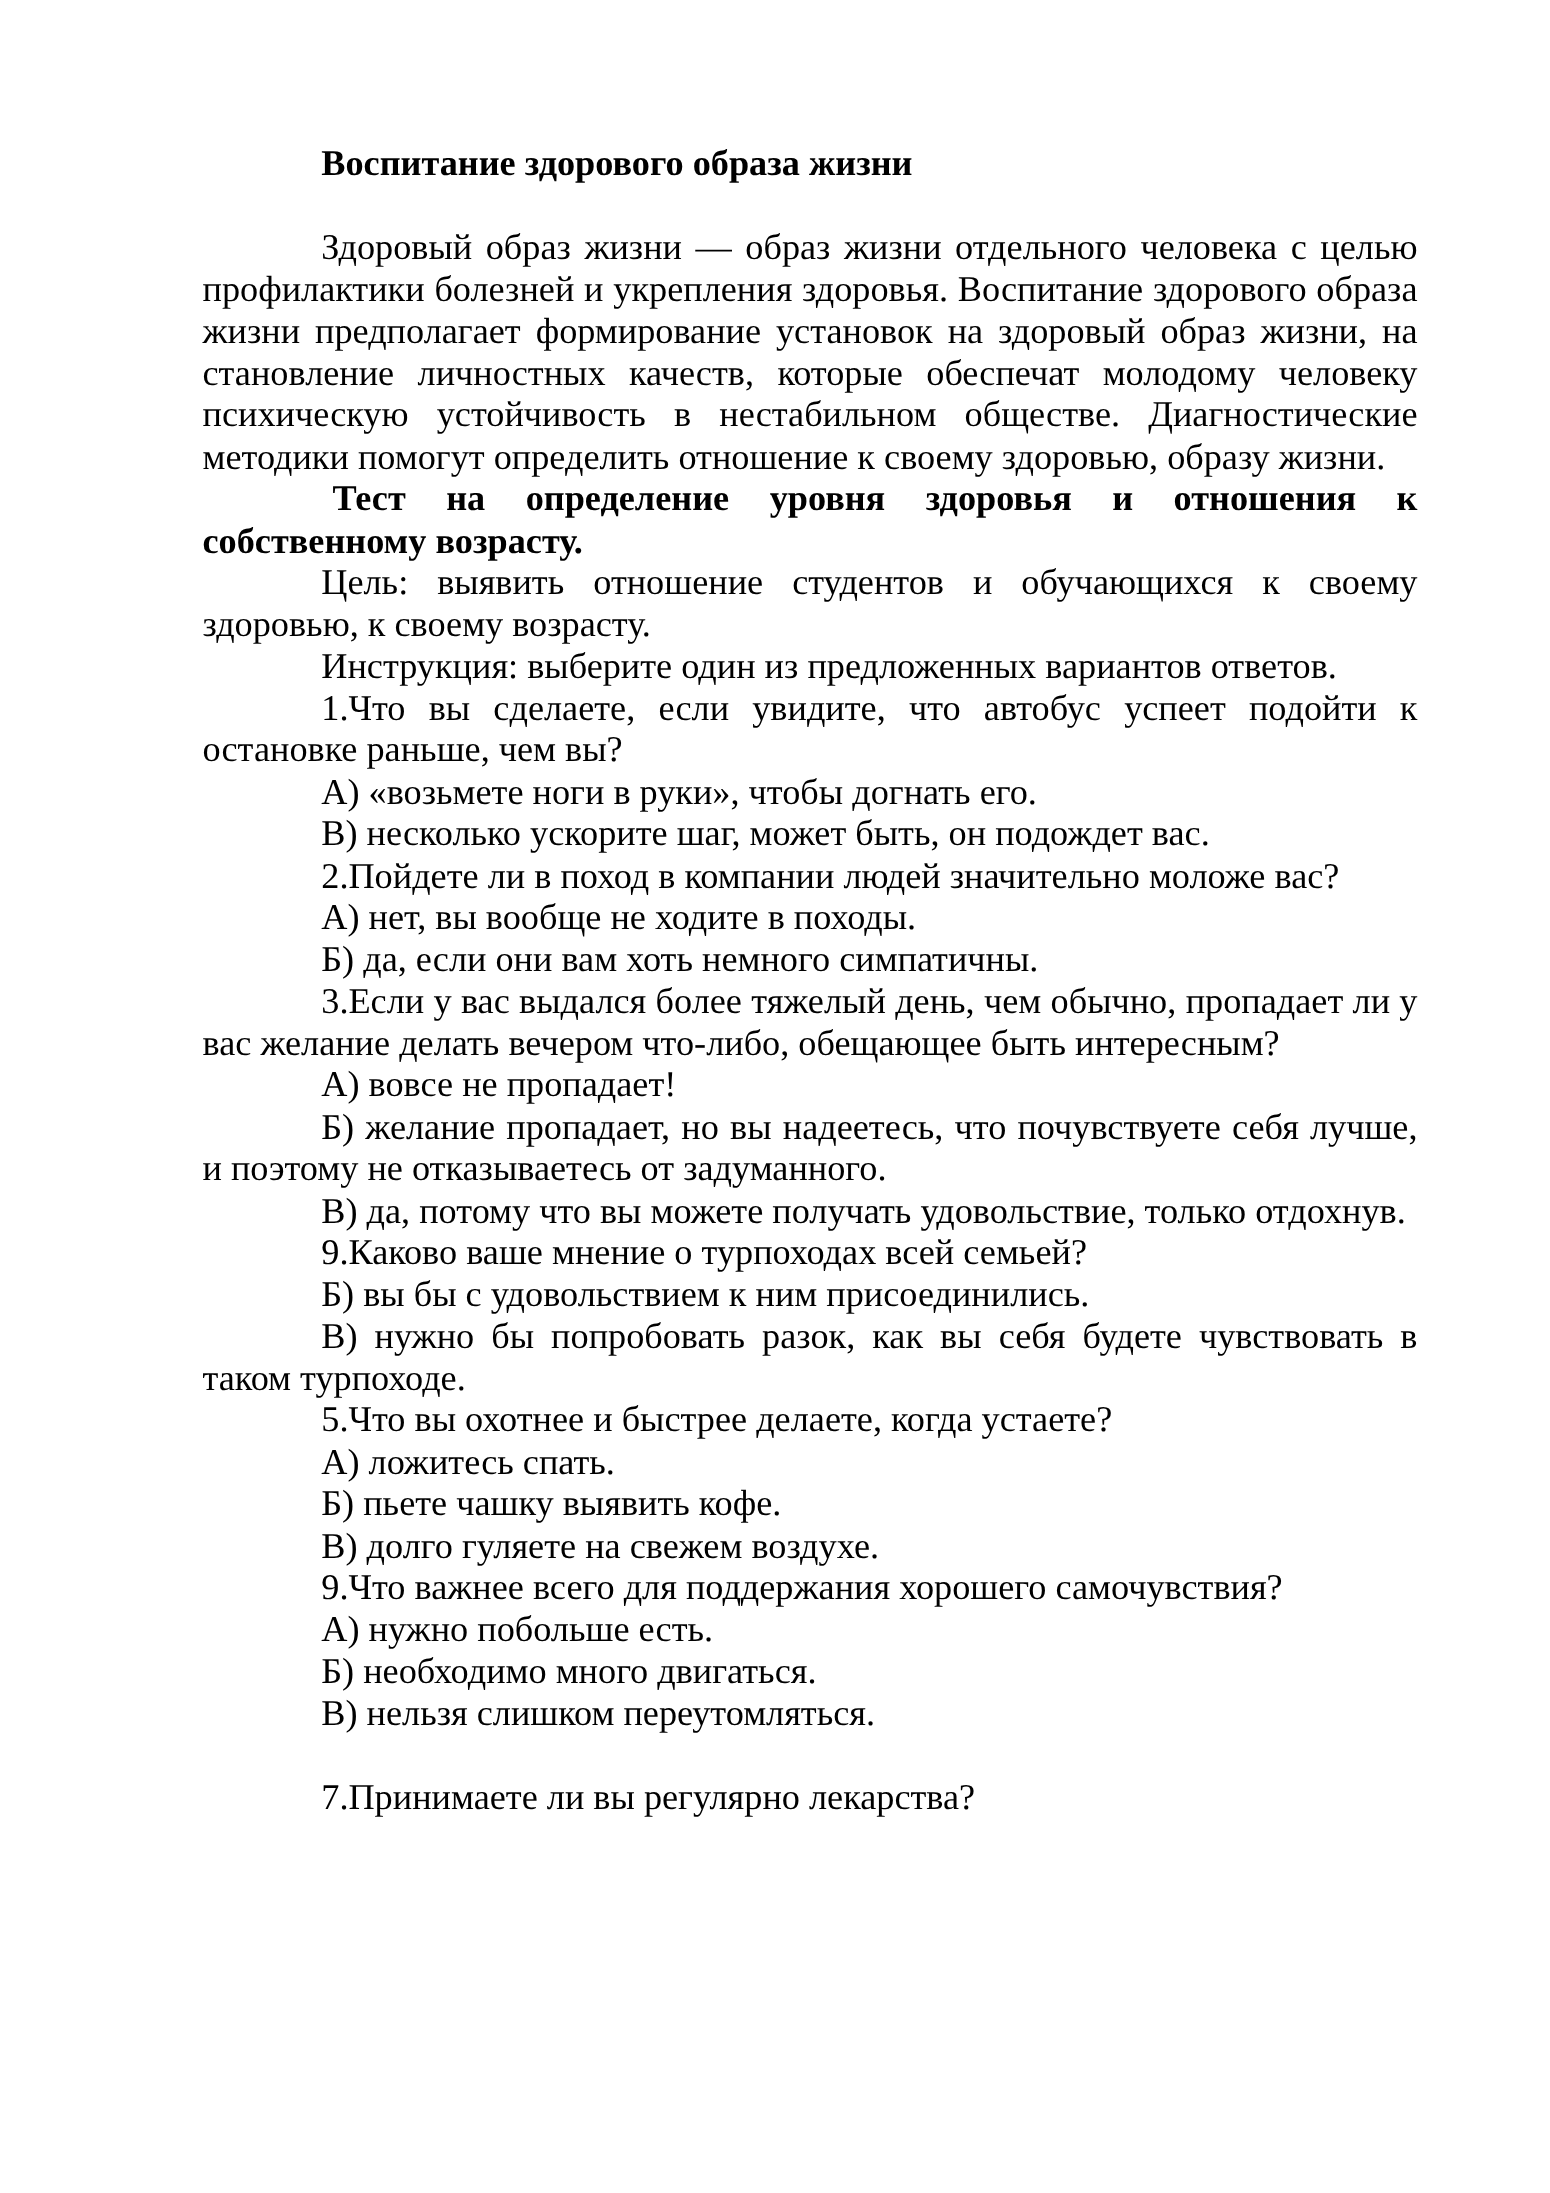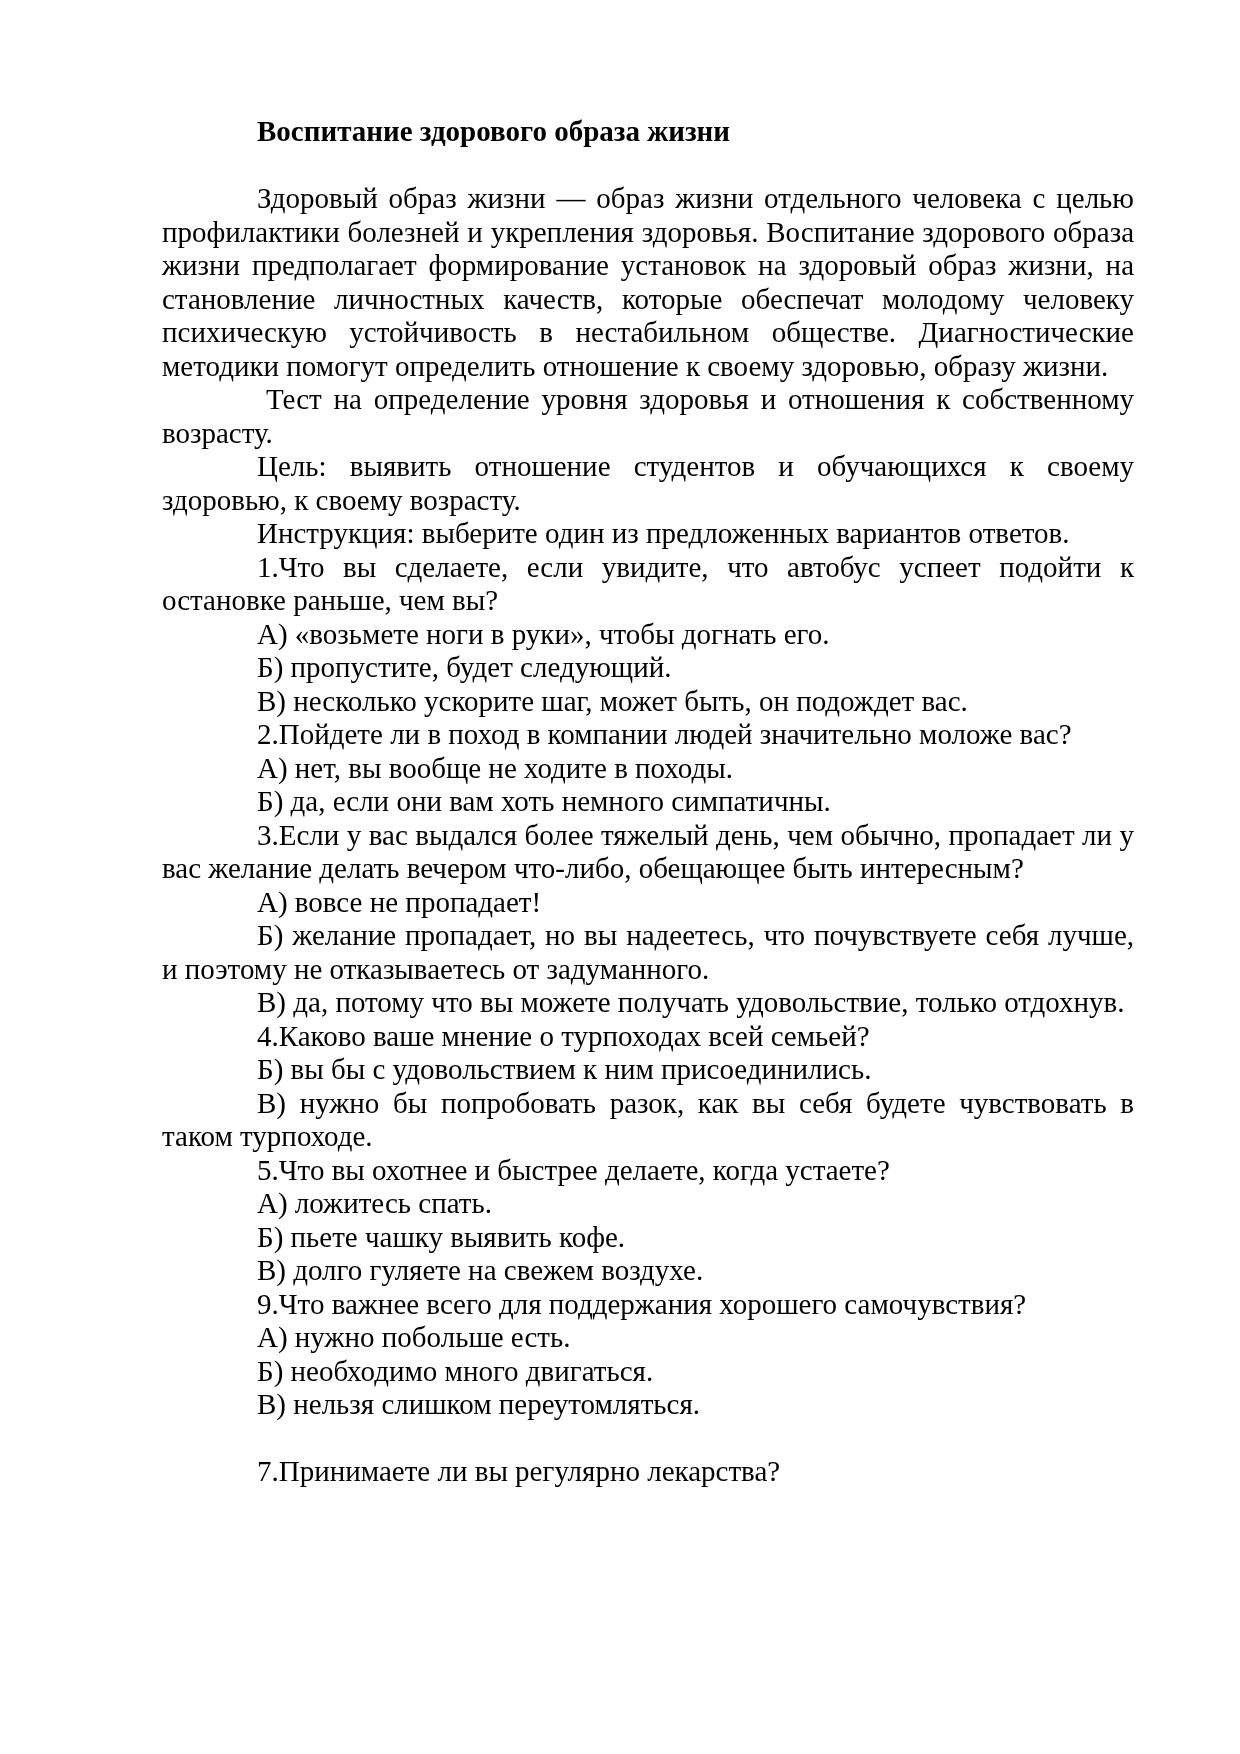--- a/index.html
+++ b/index.html
@@ -25,21 +25,21 @@
     margin: 0;
     text-indent: 95px;
     text-align: justify;
   }
   .doc-title {
     font-weight: bold;
     text-indent: 104px;
     margin-bottom: 33.5px !important;
     text-align: left !important;
   }
-  .deep-indent { text-indent: 104px !important; }
+  .deep-indent { text-indent: 104px !important; font-weight: bold; }
   .spacer { height: 33.5px; }
   .page-number {
     position: absolute;
     left: 218px;
     top: 1576px;
     font-size: 29px;
   }
 </style>
 </head>
 <body>
@@ -52,33 +52,32 @@
     <p>Здоровый образ жизни — образ жизни отдельного человека с целью профилактики болезней и укрепления здоровья. Воспитание здорового образа жизни предполагает формирование установок на здоровый образ жизни, на становление личностных качеств, которые обеспечат молодому человеку психическую устойчивость в нестабильном обществе. Диагностические методики помогут определить отношение к своему здоровью, образу жизни.</p>
 
     <p class="deep-indent">Тест на определение уровня здоровья и отношения к собственному возрасту.</p>
 
     <p>Цель: выявить отношение студентов и обучающихся к своему здоровью, к своему возрасту.</p>
 
     <p>Инструкция: выберите один из предложенных вариантов ответов.</p>
 
     <p>1.Что вы сделаете, если увидите, что автобус успеет подойти к остановке раньше, чем вы?</p>
     <p>А) «возьмете ноги в руки», чтобы догнать его.</p>
-    <p>Б) пропустите, будет следующий.</p>
     <p>В) несколько ускорите шаг, может быть, он подождет вас.</p>
 
     <p>2.Пойдете ли в поход в компании людей значительно моложе вас?</p>
     <p>А) нет, вы вообще не ходите в походы.</p>
     <p>Б) да, если они вам хоть немного симпатичны.</p>
 
     <p>3.Если у вас выдался более тяжелый день, чем обычно, пропадает ли у вас желание делать вечером что-либо, обещающее быть интересным?</p>
     <p>А) вовсе не пропадает!</p>
     <p>Б) желание пропадает, но вы надеетесь, что почувствуете себя лучше, и поэтому не отказываетесь от задуманного.</p>
     <p>В) да, потому что вы можете получать удовольствие, только отдохнув.</p>
 
-    <p>4.Каково ваше мнение о турпоходах всей семьей?</p>
+    <p>9.Каково ваше мнение о турпоходах всей семьей?</p>
     <p>Б) вы бы с удовольствием к ним присоединились.</p>
     <p>В) нужно бы попробовать разок, как вы себя будете чувствовать в таком турпоходе.</p>
 
     <p>5.Что вы охотнее и быстрее делаете, когда устаете?</p>
     <p>А) ложитесь спать.</p>
     <p>Б) пьете чашку выявить кофе.</p>
     <p>В) долго гуляете на свежем воздухе.</p>
 
     <p>9.Что важнее всего для поддержания хорошего самочувствия?</p>
     <p>А) нужно побольше есть.</p>

